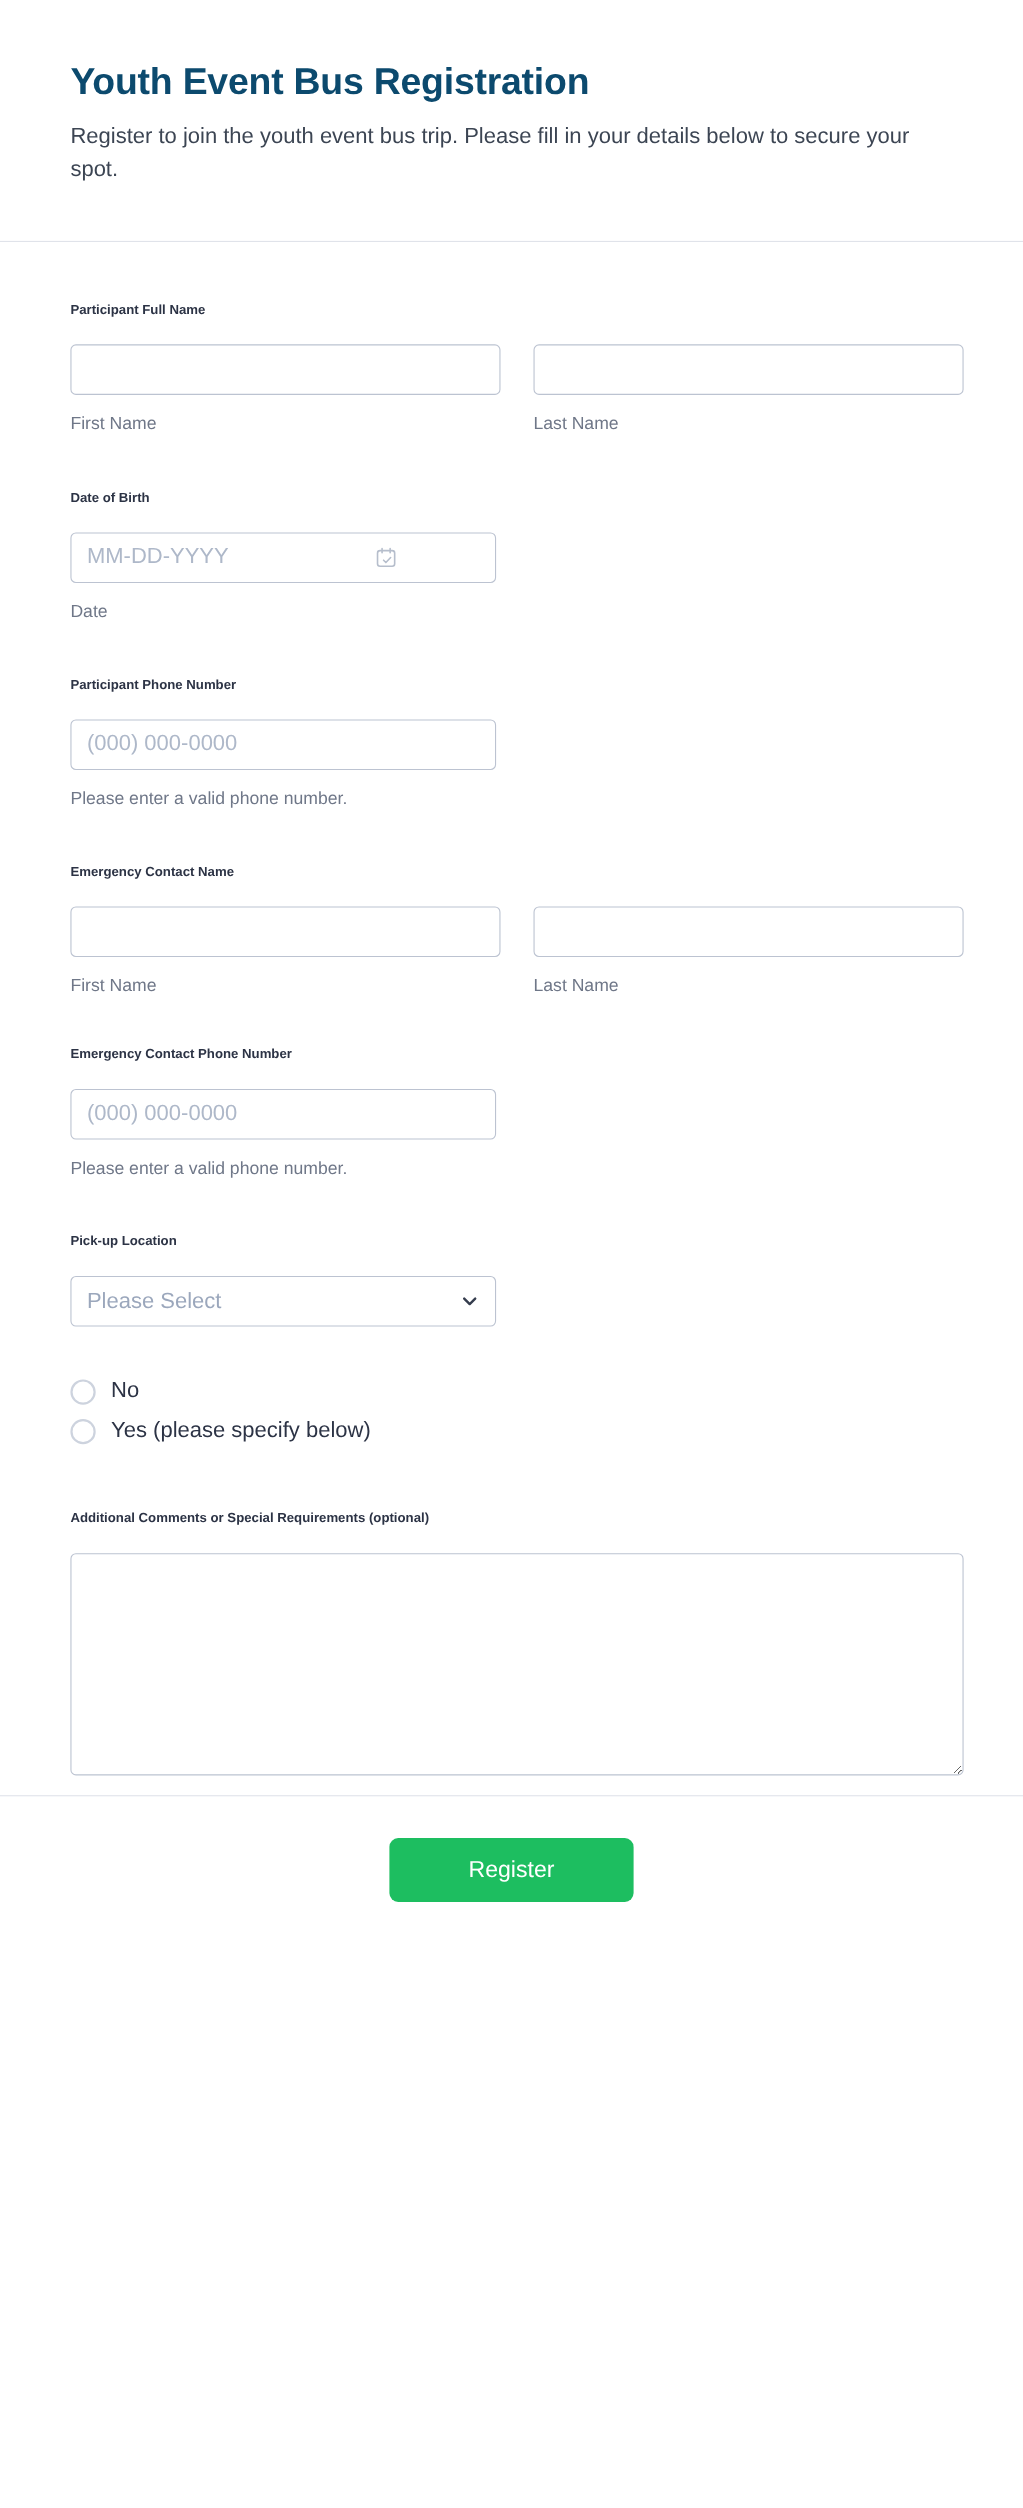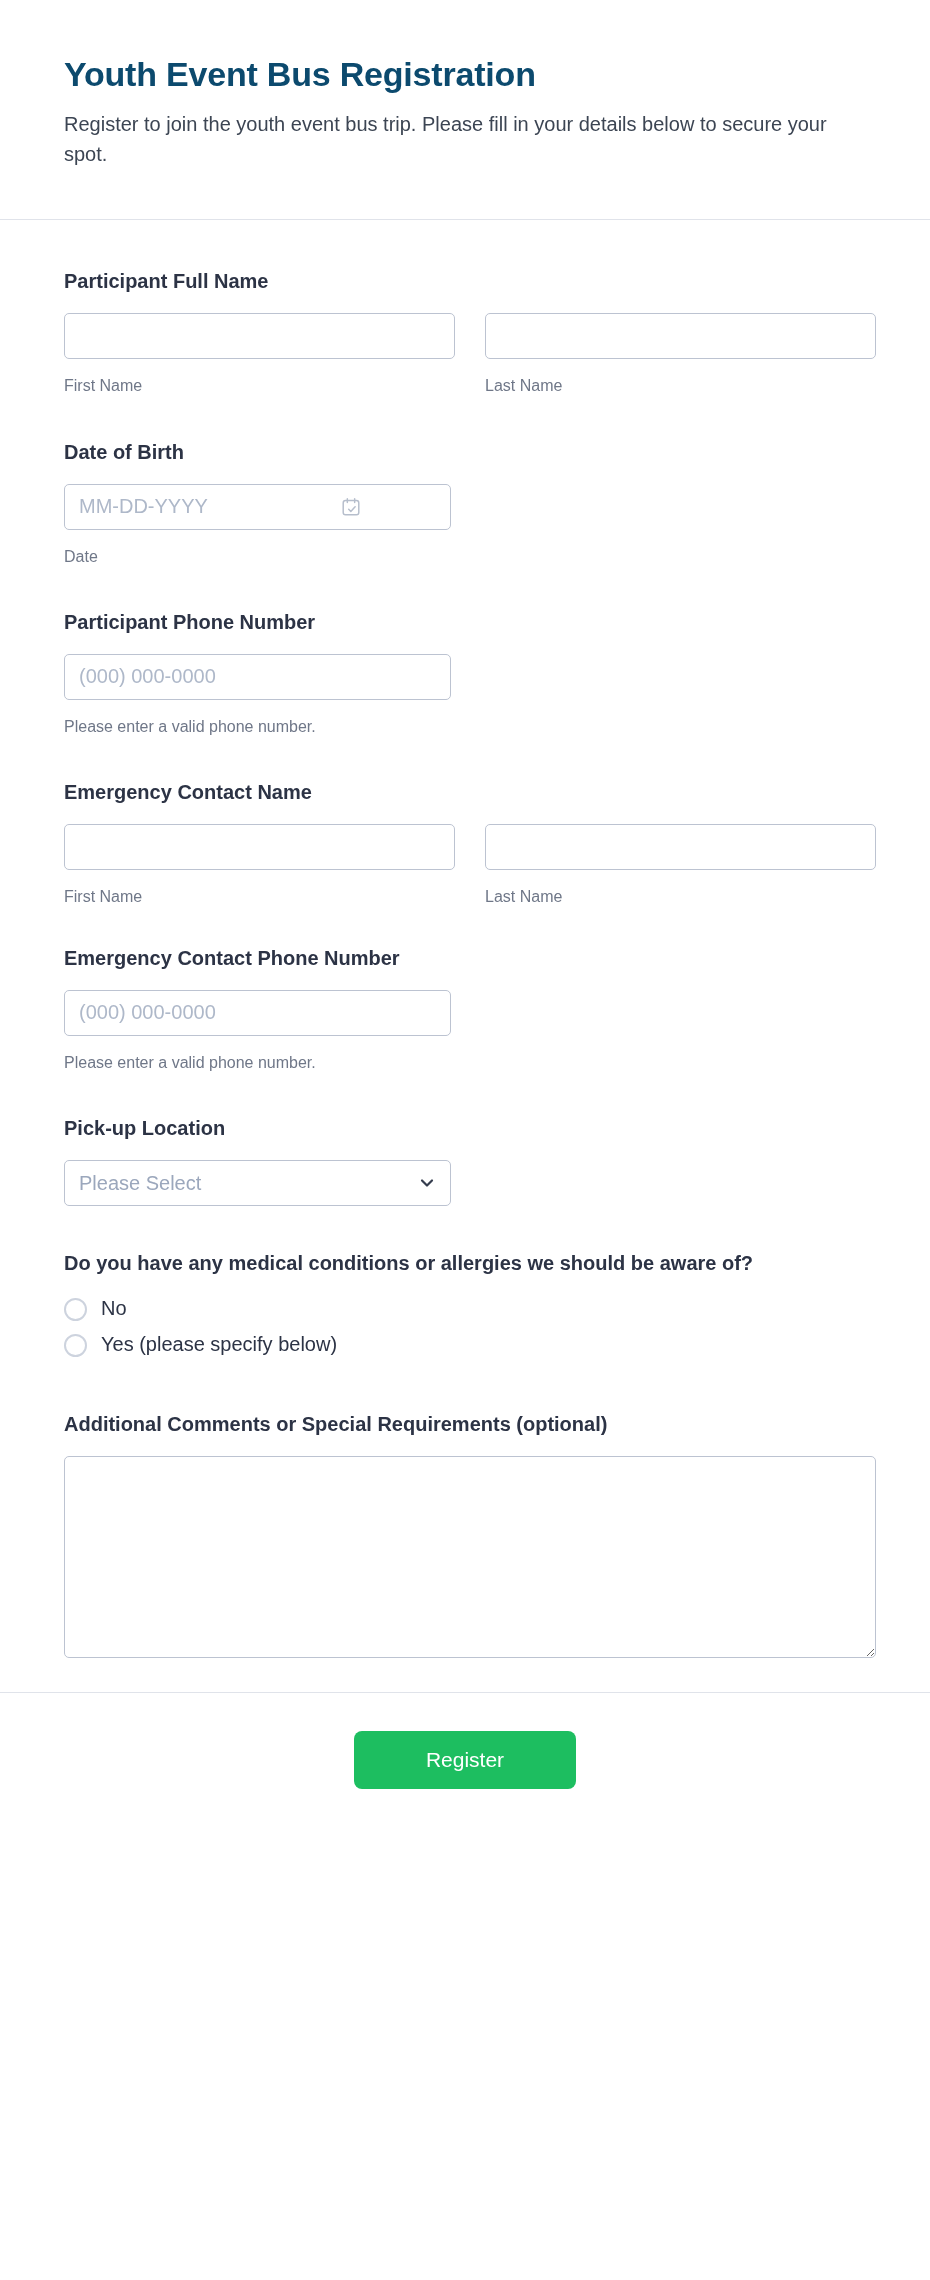--- a/index.html
+++ b/index.html
@@ -38,24 +38,24 @@
   .field { }
   .f-name   { margin-bottom: 45px; }
   .f-dob    { margin-bottom: 44px; }
   .f-email  { margin-bottom: 41px; }
   .f-phone  { margin-bottom: 44px; }
   .f-emname { margin-bottom: 40px; }
   .f-emphone{ margin-bottom: 44px; }
   .f-pickup { margin-bottom: 45px; }
   .f-medical{ margin-bottom: 55px; }
   .f-ifyes  { margin-bottom: 59px; }
-  .f-comments{ margin-bottom: 16px; }
+  .f-comments{ margin-bottom: 0; }
 
   .field-label {
-    font-size: 20px;
+    font-size: 12px;
     font-weight: 600;
     color: #2c3345;
     line-height: 24px;
     margin-bottom: 20px;
   }
   .sublabel {
     margin-top: 18px;
     font-size: 16px;
     line-height: 18px;
     color: #6f7788;
@@ -242,21 +242,20 @@
         <select>
           <option>Please Select</option>
         </select>
         <svg class="chev-icon" viewBox="0 0 18 18" fill="none" stroke="#353d4e" stroke-width="2.2" stroke-linecap="round" stroke-linejoin="round">
           <path d="M4 6.5 L9 11.5 L14 6.5"></path>
         </svg>
       </div>
     </div>
 
     <div class="field f-medical">
-      <div class="field-label">Do you have any medical conditions or allergies we should be aware of?</div>
       <div class="radio-group">
         <label class="radio-row">
           <input type="radio" name="medical" style="">
           <span class="radio-label">No</span>
         </label>
         <label class="radio-row">
           <input type="radio" name="medical" style="">
           <span class="radio-label">Yes (please specify below)</span>
         </label>
       </div>

